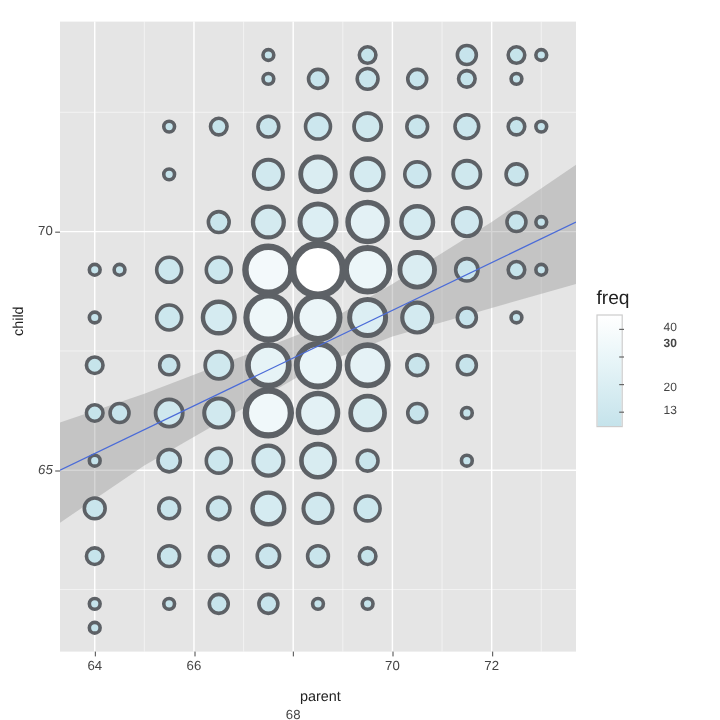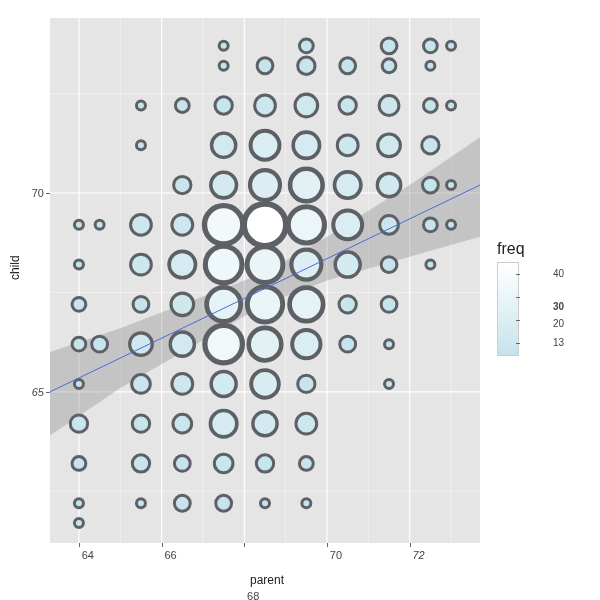--- a/index.html
+++ b/index.html
@@ -24,21 +24,21 @@
     top: 18px;
     width: 430px;
     height: 525px;
     background: #e5e5e5;
   }
   .tick {
     position: absolute;
     font-size: 11px;
     color: #444;
   }
-  .tick.x { width: 30px; text-align: right; }
+  .tick.x { width: 30px; text-align: center; }
   .tick.y { width: 30px; text-align: right; }
   .tickmark {
     position: absolute;
     background: #666;
   }
   .tickmark.x { width: 1px; height: 4px; }
   .tickmark.y { width: 4px; height: 1px; }
   .axislabel {
     position: absolute;
     font-size: 12px;
@@ -237,35 +237,35 @@
   <div id="ticks-layer">
       <div class="tickmark x" style="left:78.94230769230779px; top:543px;"></div>
       <div class="tick x" style="left:63.94230769230779px; top:549px;">64</div>
       <div class="tickmark x" style="left:161.63461538461544px; top:543px;"></div>
       <div class="tick x" style="left:146.63461538461544px; top:549px;">66</div>
       <div class="tickmark x" style="left:244.32692307692307px; top:543px;"></div>
       <div class="tick x" style="left:229.32692307692307px; top:549px;margin-top:41px;">68</div>
       <div class="tickmark x" style="left:327.0192307692307px; top:543px;"></div>
       <div class="tick x" style="left:312.0192307692307px; top:549px;">70</div>
       <div class="tickmark x" style="left:409.7115384615384px; top:543px;"></div>
-      <div class="tick x" style="left:394.7115384615384px; top:549px;font-style:italic;">72</div>
+      <div class="tick x" style="left:394.7115384615384px; top:549px;">72</div>
       <div class="tickmark y" style="left:46px; top:391.8636363636365px;"></div>
       <div class="tick y" style="left:14px; top:385.8636363636365px;font-style:italic;">65</div>
       <div class="tickmark y" style="left:46px; top:193.00000000000017px;"></div>
       <div class="tick y" style="left:14px; top:187.00000000000017px;">70</div>
     </div>
 
   <div class="legend">
     <div class="legend-title">freq</div>
     <div class="legend-bar" id="legend-bar">
       <div class="legend-bar-inner"></div>
     <div class="legend-tick" style="top: 74.5px;">13</div>
         <div class="legend-tickmark" style="top: 80.5px;"></div>
         <div class="legend-tick" style="top: 56px;">20</div>
         <div class="legend-tickmark" style="top: 57.5px;"></div>
-        <div class="legend-tick" style="top: 39px; font-weight: bold;">30</div>
+        <div class="legend-tick" style="top: 19px; font-weight: bold;">30</div>
         <div class="legend-tickmark" style="top: 34.5px;"></div>
         <div class="legend-tick" style="top: 5.5px;">40</div>
         <div class="legend-tickmark" style="top: 11.5px;"></div>
       </div>
   </div>
 
 </div>
 
 </body></html>

